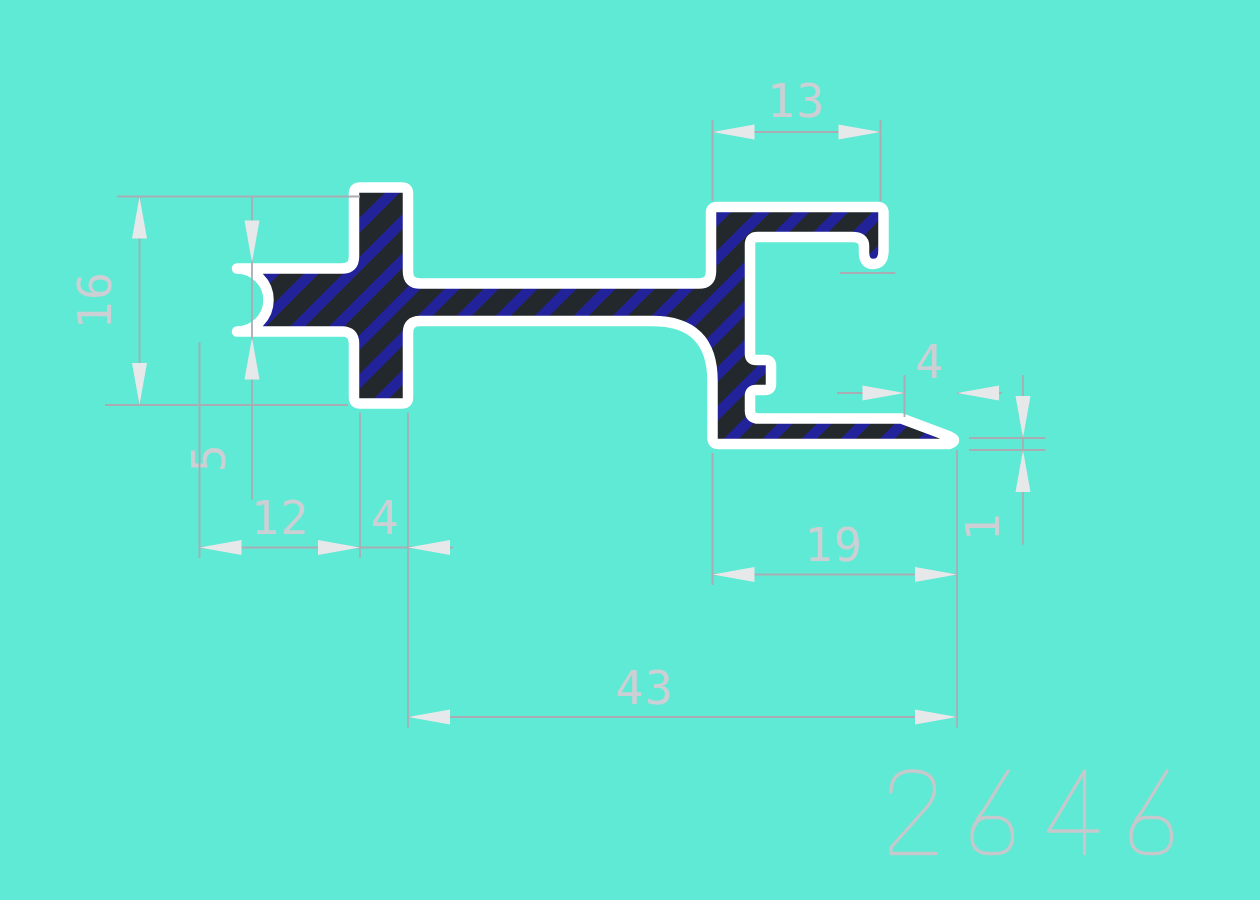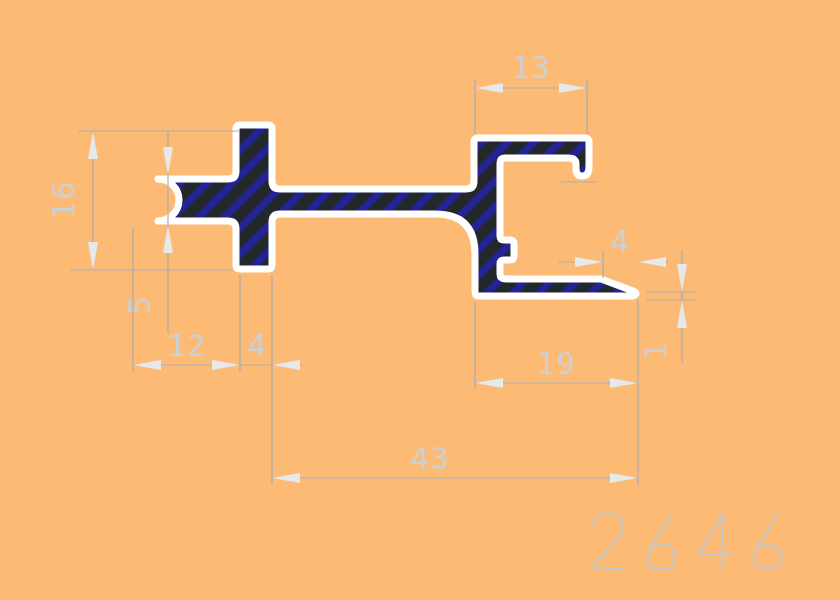--- a/index.html
+++ b/index.html
@@ -1,17 +1,17 @@
 <!DOCTYPE html>
 <html><head>
 <meta charset="utf-8">
 <style>
   html,body{margin:0;padding:0;background:#23282d;}
   .canvas{
-    position:relative;width:840px;height:600px;background:#fdba74;overflow:hidden;
+    position:relative;width:840px;height:600px;background:#5eead4;overflow:hidden;
     font-family:"DejaVu Sans Mono", monospace;
   }
   svg text{
     font-family:"DejaVu Sans Mono", monospace;
     font-size:31px;
     fill:#ccd0d4;
     letter-spacing:1px;
   }
   .dimline{stroke:#a9adb3;stroke-width:1.2;fill:none;}
   .arrow{fill:#e6e8ea;stroke:none;}

